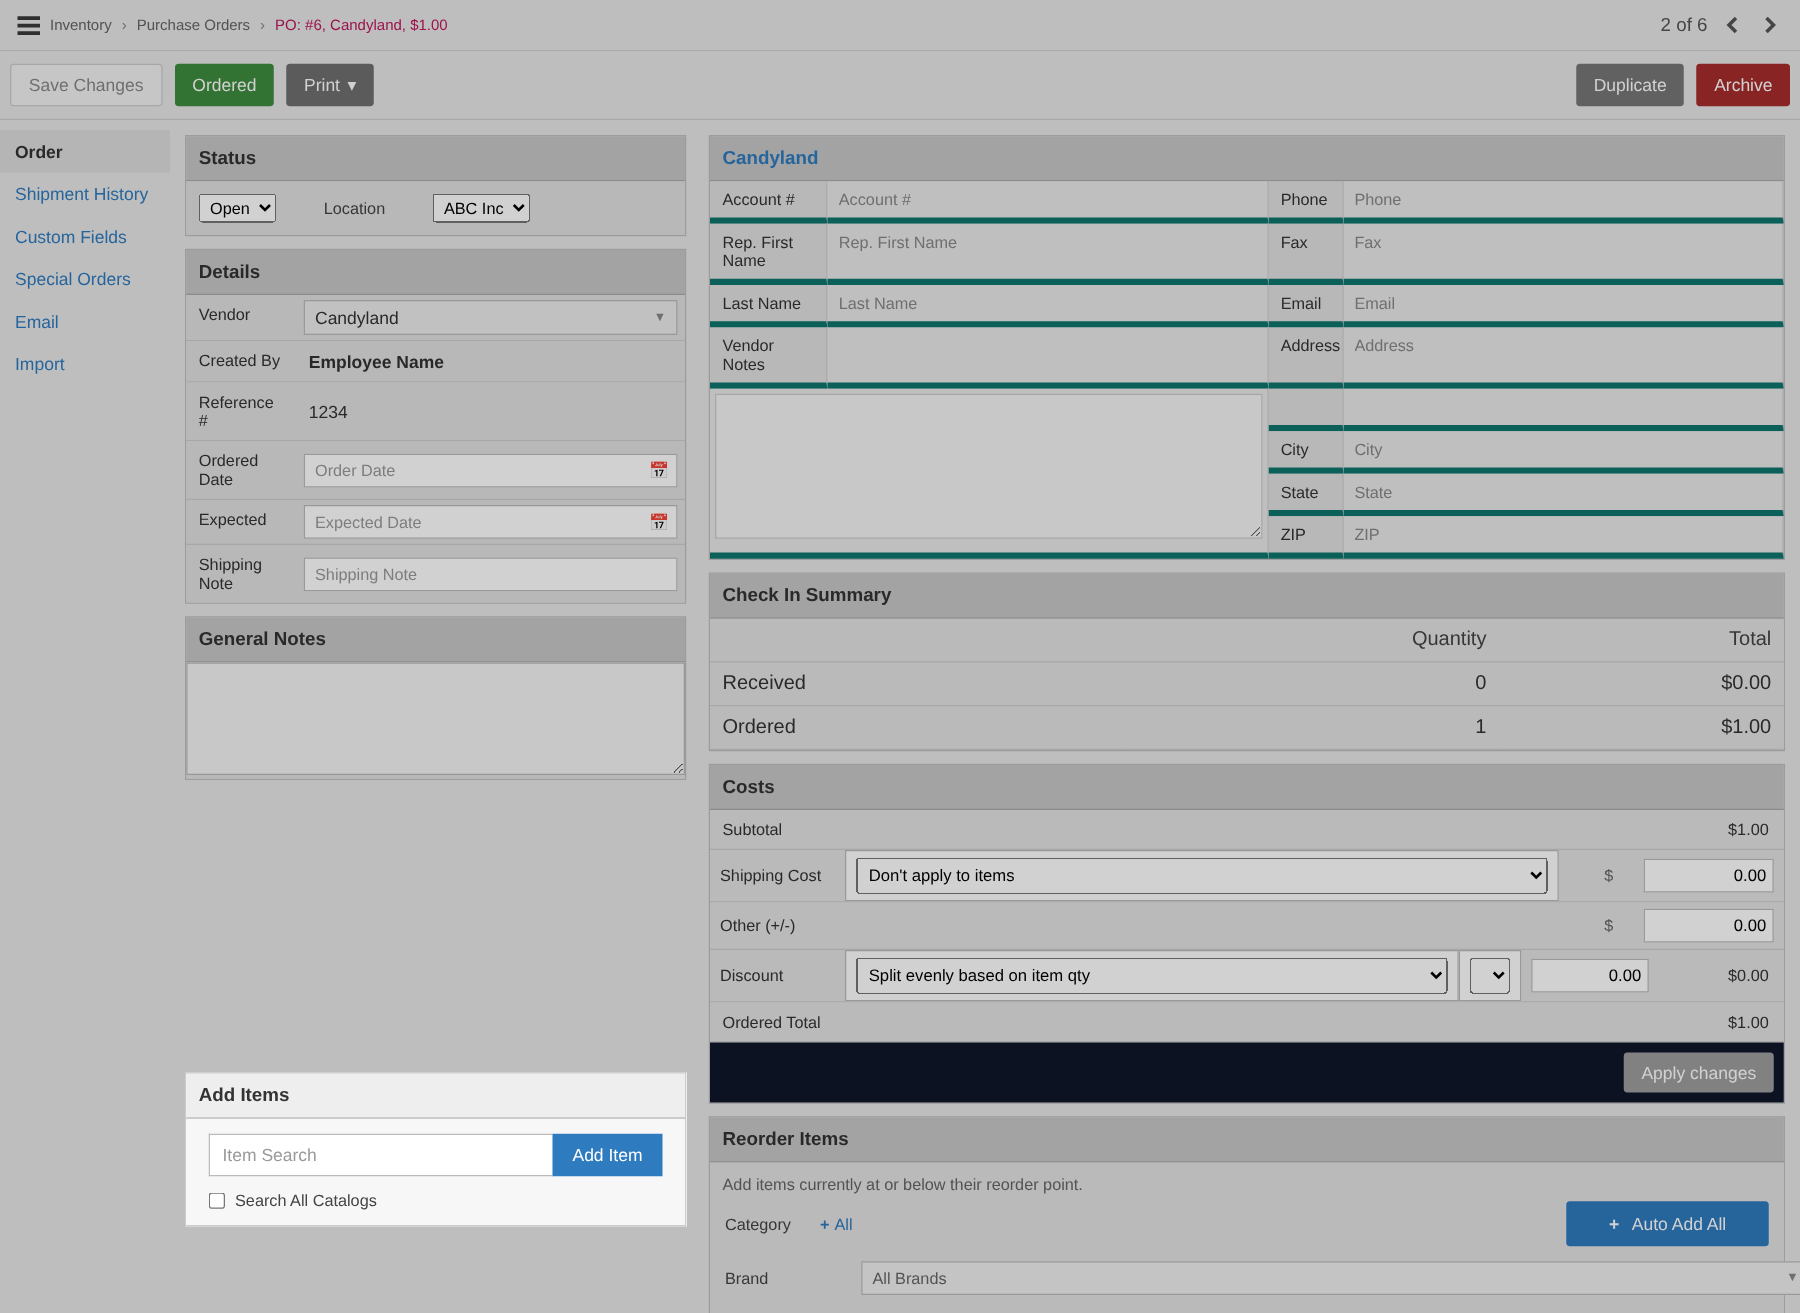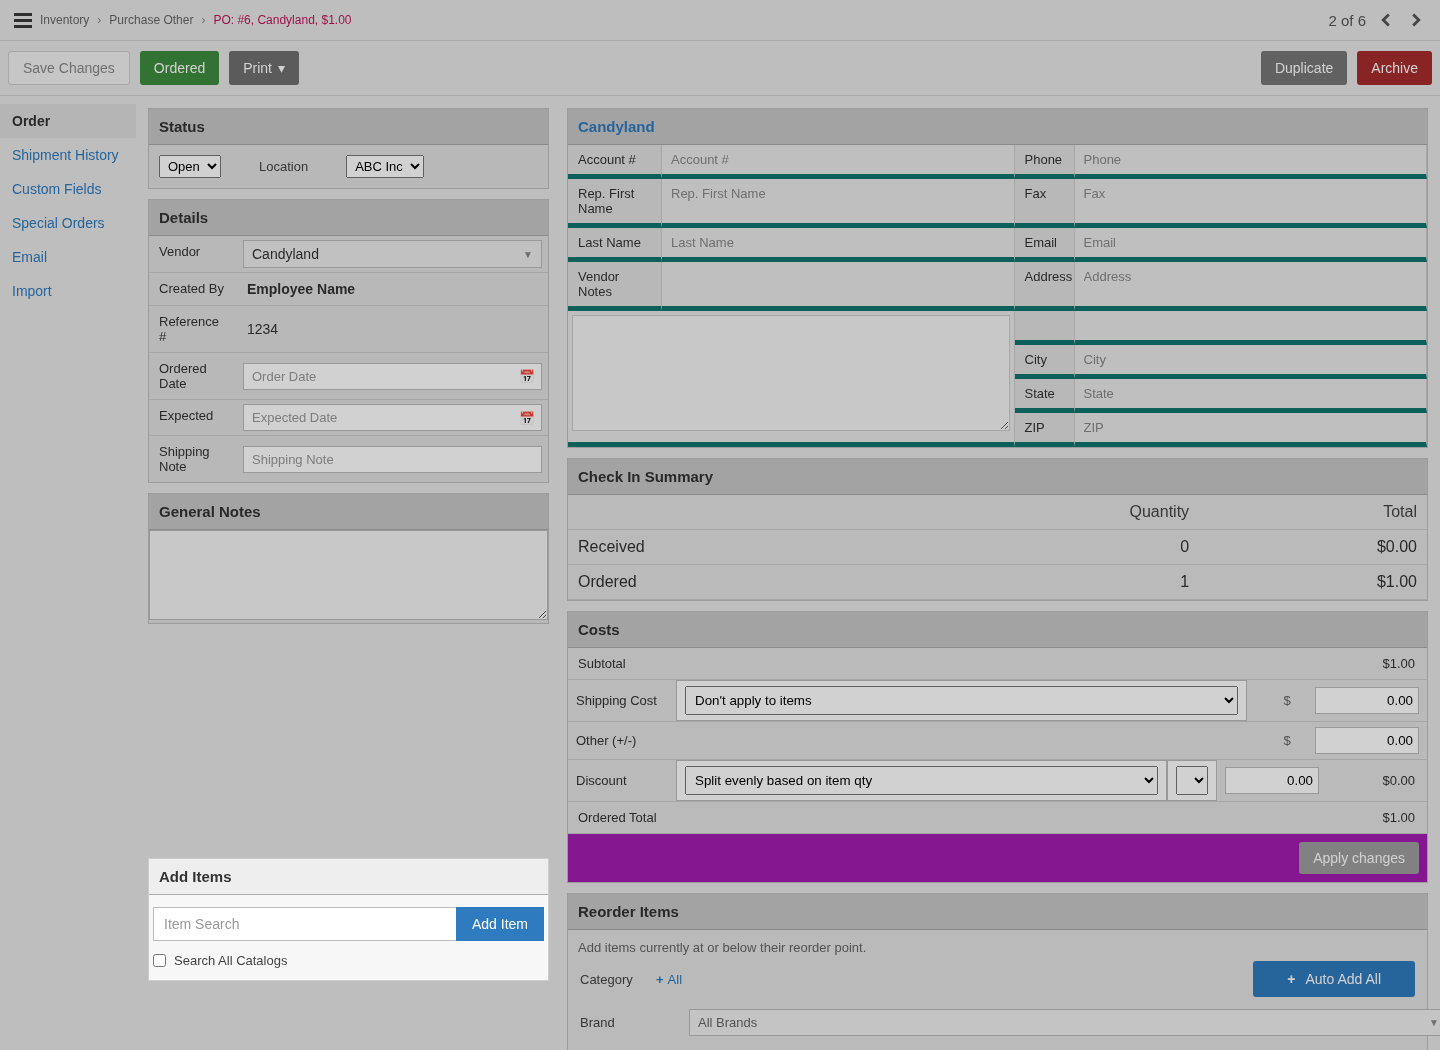--- a/index.html
+++ b/index.html
@@ -89,26 +89,26 @@
 .costs-row { display:grid; grid-template-columns: 108px 1fr 40px 120px 120px; align-items:center; border-bottom:1px solid #ccc; background:#e3e3e3; }
 .costs-row > div { padding:5px 8px; font-size:13px; }
 .costs-row .lbl { }
 .costs-row .sel select { width:100%; padding:5px; }
 .costs-row .cur { text-align:center; color:#666; }
 .costs-row .num input { width:100%; text-align:right; padding:5px; border:1px solid #bbb; }
 .costs-row .tot { text-align:right; padding-right:12px; }
 .costs-simple { display:flex; border-bottom:1px solid #ccc; background:#e3e3e3; }
 .costs-simple .lbl { width:108px; padding:8px 10px; font-size:13px; }
 .costs-simple .val { flex:1; text-align:right; padding:8px 12px; font-size:13px; }
-.apply-row { padding:8px; text-align:right; background:#a21caf; }
+.apply-row { padding:8px; text-align:right; background:#0f172a; }
 .add-items-panel {
   position:relative; z-index:10; background:#fff; border:1px solid #ccc;
 }
 .add-items-panel .panel-h { background:#eee; }
-.add-body { padding:12px 4px; background:#f7f7f7; }
+.add-body { padding:12px 18px; background:#f7f7f7; }
 .search-row { display:flex; }
 .search-row input { flex:1; padding:8px 10px; border:1px solid #bbb; border-right:none; font-size:14px; }
 .search-row button { padding:8px 16px; border:none; background:#2f7bbf; color:#fff; font-size:14px; }
 .chk-row { margin-top:12px; font-size:13px; color:#444; display:flex; align-items:center; gap:8px; }
 .reorder-body { padding:10px; background:#e3e3e3; font-size:13px; color:#666; }
 .reorder-row { display:flex; align-items:center; gap:12px; padding:6px 2px; }
 .reorder-row .rlbl { width:64px; color:#444; }
 .reorder-row .link { color:#2f7bbf; cursor:pointer; }
 .reorder-row .rsel { flex:1; }
 .reorder-row .rsel .vendor-sel { background:#f0f0f0;margin-left:33px; }
@@ -122,21 +122,21 @@
 
 <div class="topbar">
   <div class="breadcrumb">
     <span class="menu-icon">
         <span></span>
         <span></span>
         <span></span>
       </span>
     <span class="item">Inventory</span>
     <span class="sep">›</span>
-    <span class="item">Purchase Other</span>
+    <span class="item">Purchase Orders</span>
     <span class="sep">›</span>
     <span class="current">PO:  #6, Candyland, $1.00</span>
   </div>
   <div class="pager">
     <span>2 of 6</span>
     <span class="chev">
         <svg width="14" height="14" viewBox="0 0 10 10">
           <path d="M7 1 L3 5 L7 9" stroke="#555" stroke-width="2" fill="none"></path>
         </svg>
       </span>

